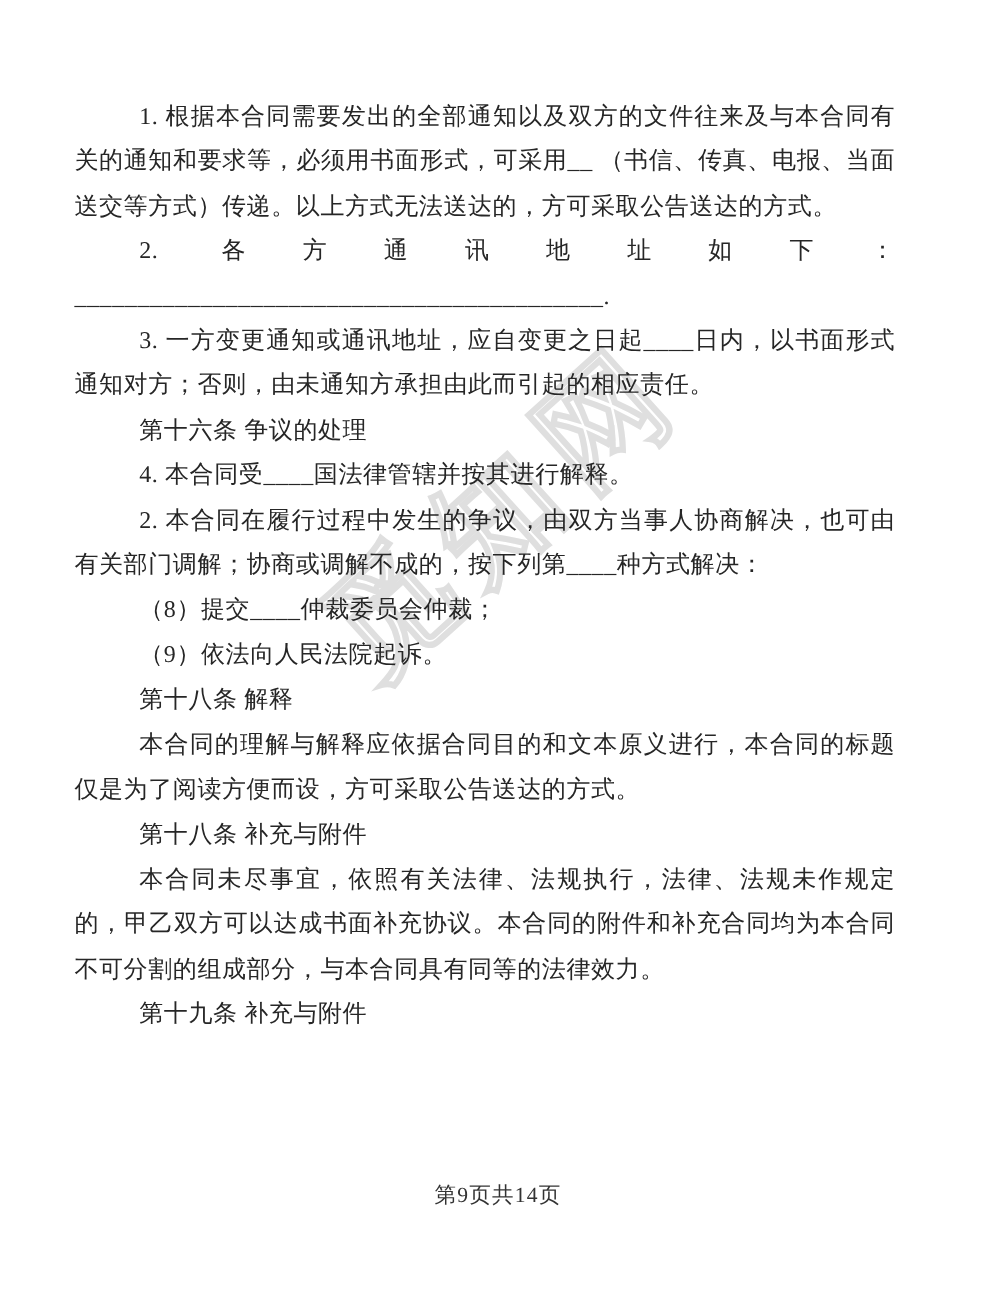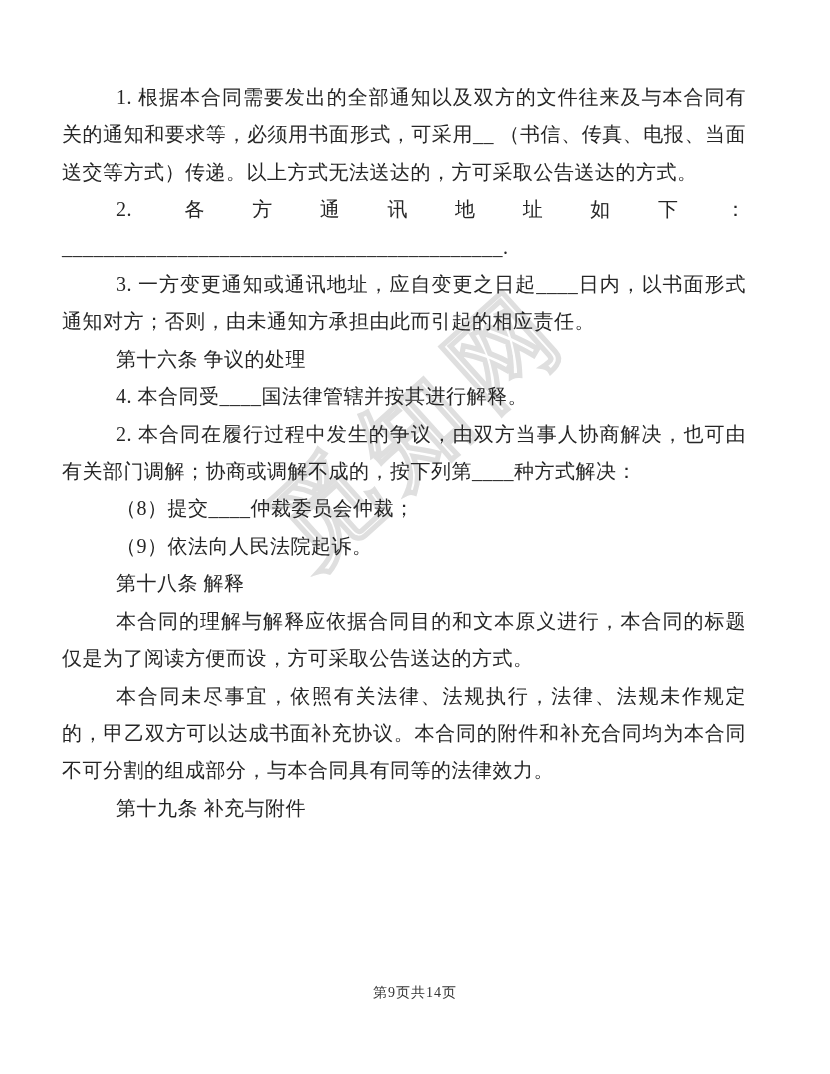--- a/index.html
+++ b/index.html
@@ -53,21 +53,21 @@
   }
   .heading {
     font-weight: normal;
   }
   .footer {
     position: absolute;
     left: 0;
     top: 984px;
     width: 100%;
     text-align: center;
-    font-size: 14px;
+    font-size: 18px;
     letter-spacing: 1px;
     color: #333333;
     z-index: 1;
   }
 </style>
 </head>
 <body>
 
 <div class="page">
 
@@ -77,19 +77,20 @@
     <p class="para">1. 根据本合同需要发出的全部通知以及双方的文件往来及与本合同有关的通知和要求等，必须用书面形式，可采用__ （书信、传真、电报、当面送交等方式）传递。以上方式无法送达的，方可采取公告送达的方式。</p>
     <p class="para">2. 各方通讯地址如下：__________________________________________.</p>
     <p class="para">3. 一方变更通知或通讯地址，应自变更之日起____日内，以书面形式通知对方；否则，由未通知方承担由此而引起的相应责任。</p>
     <p class="heading">第十六条 争议的处理</p>
     <p class="para">4. 本合同受____国法律管辖并按其进行解释。</p>
     <p class="para">2. 本合同在履行过程中发生的争议，由双方当事人协商解决，也可由有关部门调解；协商或调解不成的，按下列第____种方式解决：</p>
     <p class="para">（8）提交____仲裁委员会仲裁；</p>
     <p class="para">（9）依法向人民法院起诉。</p>
     <p class="heading">第十八条 解释</p>
     <p class="para">本合同的理解与解释应依据合同目的和文本原义进行，本合同的标题仅是为了阅读方便而设，方可采取公告送达的方式。</p>
+    <p class="heading">第十八条 补充与附件</p>
     <p class="para">本合同未尽事宜，依照有关法律、法规执行，法律、法规未作规定的，甲乙双方可以达成书面补充协议。本合同的附件和补充合同均为本合同不可分割的组成部分，与本合同具有同等的法律效力。</p>
     <p class="heading">第十九条 补充与附件</p>
   </div>
 
   <div class="footer">第9页共14页</div>
 
 </div>
 
 </body></html>

